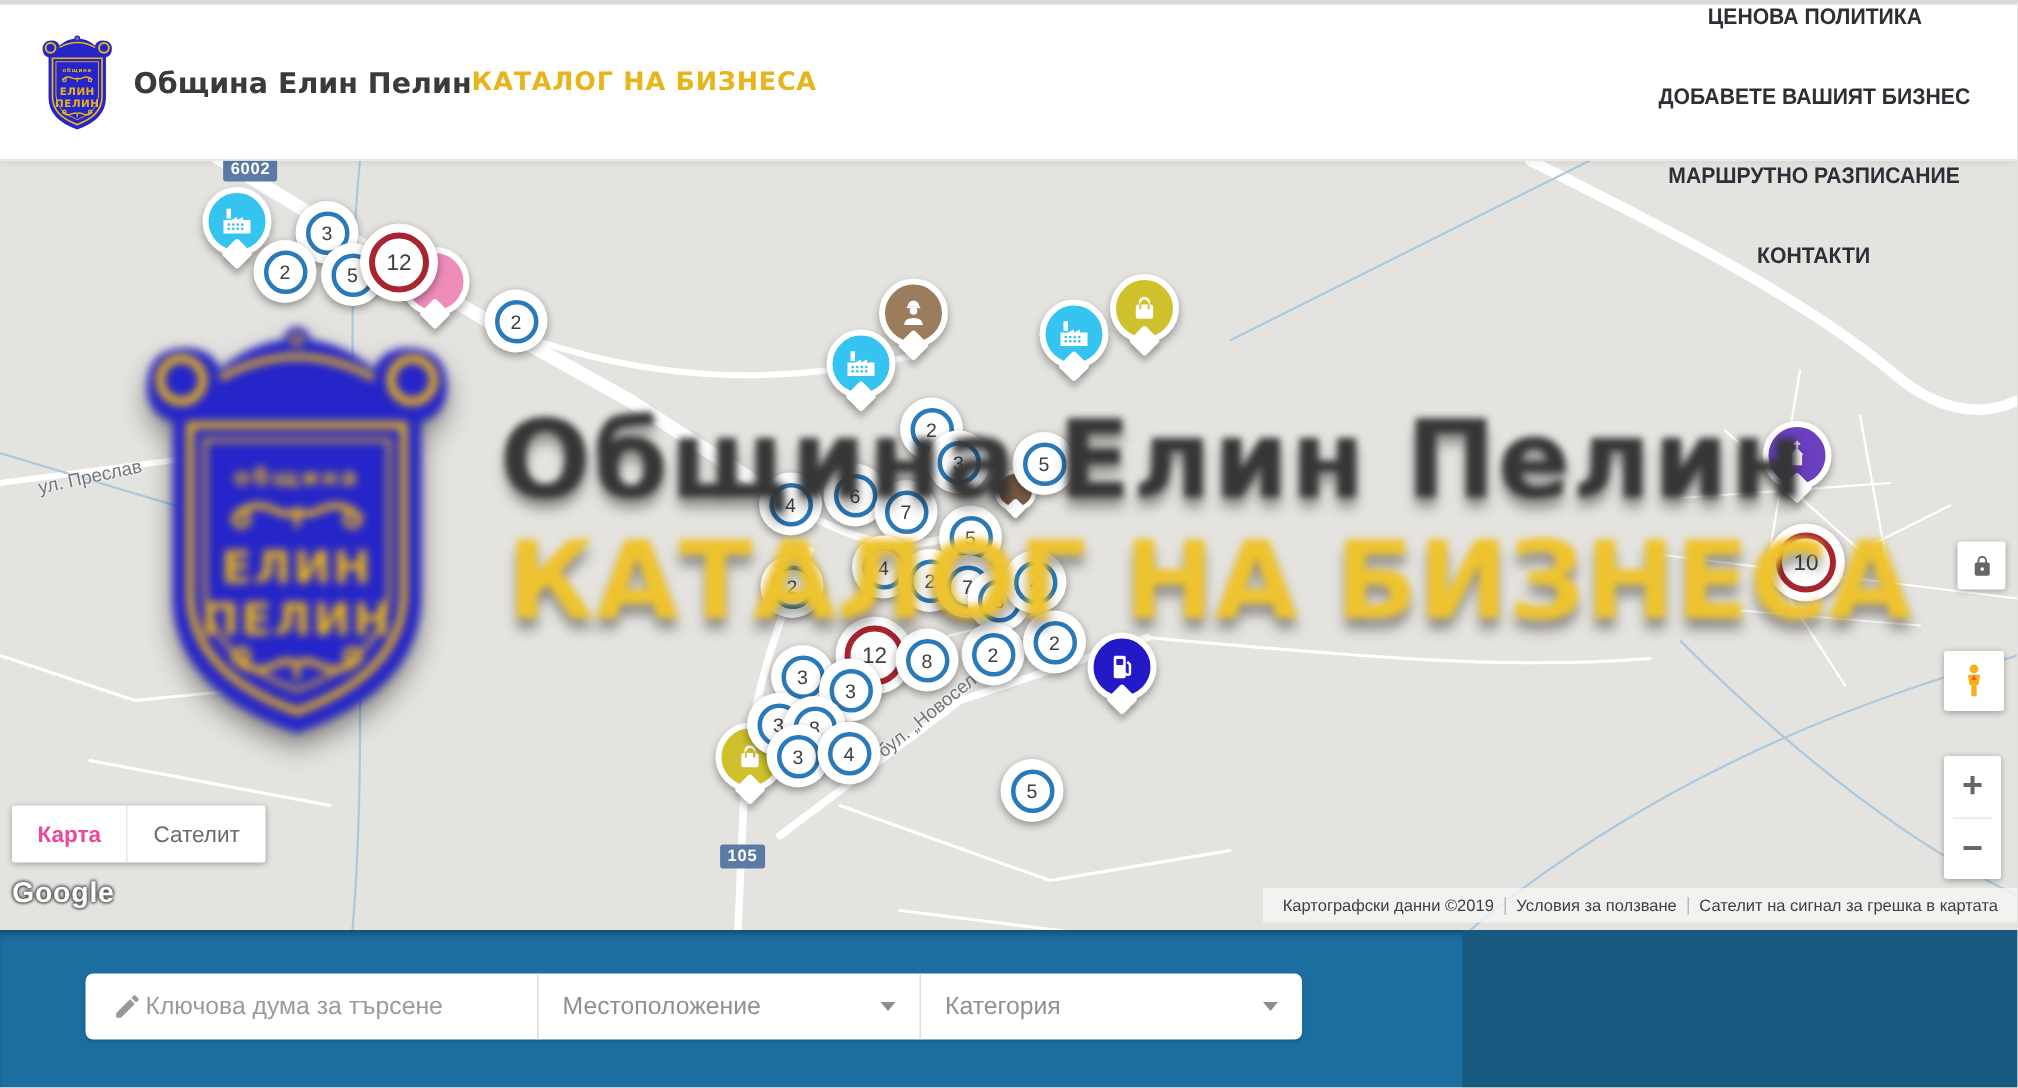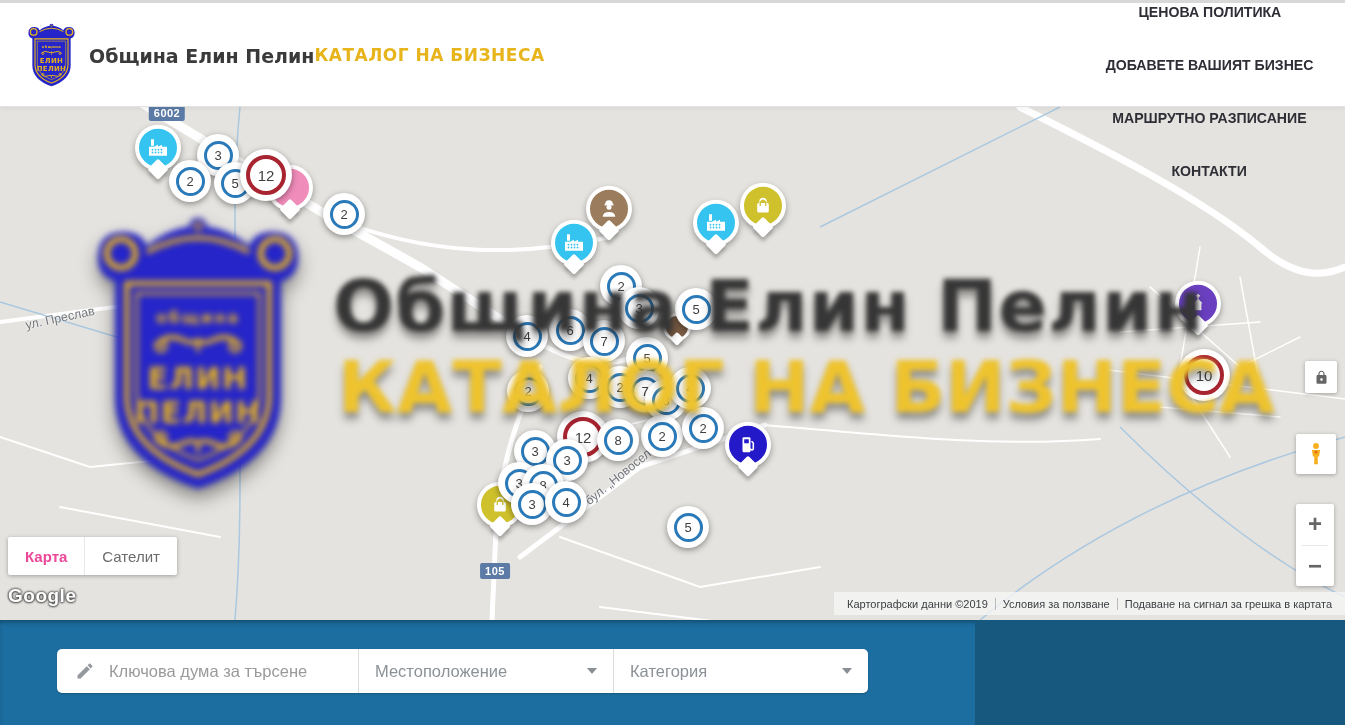--- a/index.html
+++ b/index.html
@@ -78,21 +78,21 @@
     color:#666;cursor:pointer;}
   .zoom-divider{height:1px;background:#e6e6e6;margin:0 6px;}
 
   
   .searchbar{position:absolute;left:0;top:620px;width:1345px;height:105px;background:var(--bar-blue);z-index:8;
     box-shadow:inset 0 4px 5px -2px rgba(0,0,0,.35);}
   .searchbar .dark-panel{position:absolute;right:0;top:0;width:370px;height:105px;background:var(--bar-dark-blue);}
   .search-box{position:absolute;left:57px;top:29px;width:811px;height:44px;background:#fff;border-radius:5px;
     display:flex;align-items:stretch;box-shadow:0 1px 2px rgba(0,0,0,.2);}
   .sb-seg{display:flex;align-items:center;box-sizing:border-box;}
-  .sb-kw{width:301px;padding-left:18px;gap:12px;}
+  .sb-kw{width:301px;padding-left:18px;}
   .sb-kw input{border:0;outline:0;flex:1;font-size:16.5px;font-family:"Liberation Sans",sans-serif;color:#555;min-width:0;}
   .sb-kw input::placeholder{color:#9a9a9a;}
   .sb-select{width:255px;border-left:1px solid #dcdcdc;padding:0 16px;justify-content:space-between;cursor:pointer;}
   .sb-select .val{font-size:16.5px;color:#8b9196;}
   .chev{width:0;height:0;border-left:5px solid transparent;border-right:5px solid transparent;border-top:6px solid #8a8f94;}
 
   
   .sh-word{fill:#e8b41c;font-family:"DejaVu Sans",sans-serif;font-weight:700;text-anchor:middle;}
   .sh-small{font-size:11px;letter-spacing:1.5px;}
   .sh-big{font-size:21px;letter-spacing:1px;}
@@ -189,21 +189,21 @@
     <div class="maptype">
       <div class="mt mt-map">Карта</div>
       <div class="mt mt-sat">Сателит</div>
     </div>
 
     <div class="google-logo">Google</div>
 
     <div class="attribution">
       <span>Картографски данни ©2019</span>
       <span class="sep">Условия за ползване</span>
-      <span class="sep">Подаване на сигнал за грешка в картата</span>
+      <span class="sep">Сателит на сигнал за грешка в картата</span>
     </div>
 
     <div class="ctrl-btn lock-btn">
       <svg width="15" height="15" viewBox="0 0 24 24">
         <path fill="#666" d="M18 8h-1V6c0-2.76-2.24-5-5-5S7 3.24 7 6v2H6c-1.1 0-2 .9-2 2v10c0 1.1.9 2 2 2h12c1.1 0 2-.9 2-2V10c0-1.1-.9-2-2-2zm-6 9c-1.1 0-2-.9-2-2s.9-2 2-2 2 .9 2 2-.9 2-2 2zm3.1-9H8.9V6c0-1.71 1.39-3.1 3.1-3.1 1.71 0 3.1 1.39 3.1 3.1v2z"></path>
       </svg>
     </div>
     <div class="ctrl-btn pegman-btn">
       <svg width="26" height="26" viewBox="0 0 24 24">
         <circle cx="12" cy="4.6" r="2.7" fill="#f6b01e"></circle>

